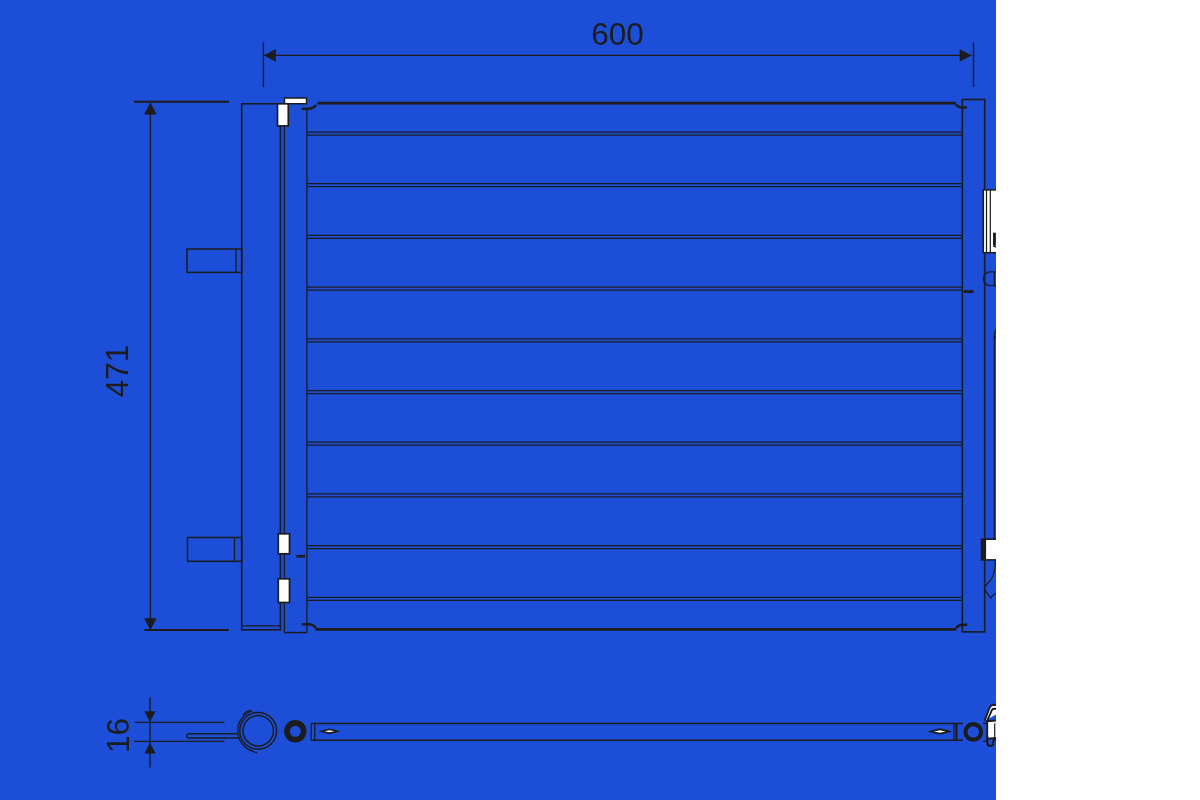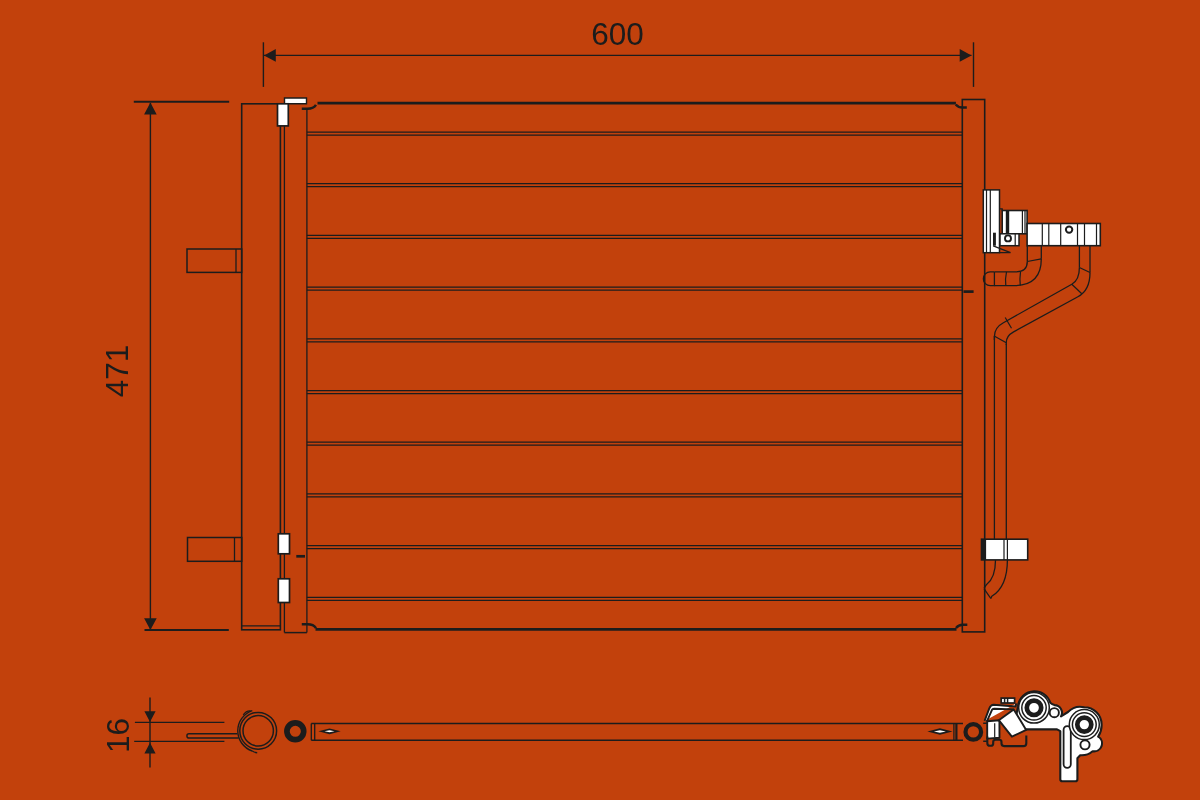--- a/index.html
+++ b/index.html
@@ -1,16 +1,16 @@
 <!DOCTYPE html>
 <html><head>
 <meta charset="utf-8">
 <style>
   html,body{margin:0;padding:0;background:#fff;}
-  .wrap{width:1200px;height:800px;position:relative;background:#c2410c;overflow:hidden;}
+  .wrap{width:996px;height:800px;position:relative;background:#1d4ed8;overflow:hidden;}
   svg{display:block;}
   text{font-family:"Liberation Sans", sans-serif; fill:#1c1c1c;}
 </style>
 </head>
 <body>
 <div class="wrap">
 <svg width="1200" height="800" viewBox="0 0 1200 800">
 <g stroke="#1c1c1c" fill="none" stroke-linecap="butt">
 
 <text x="617.5" y="45.3" font-size="31.5" text-anchor="middle" stroke="none">600</text>

